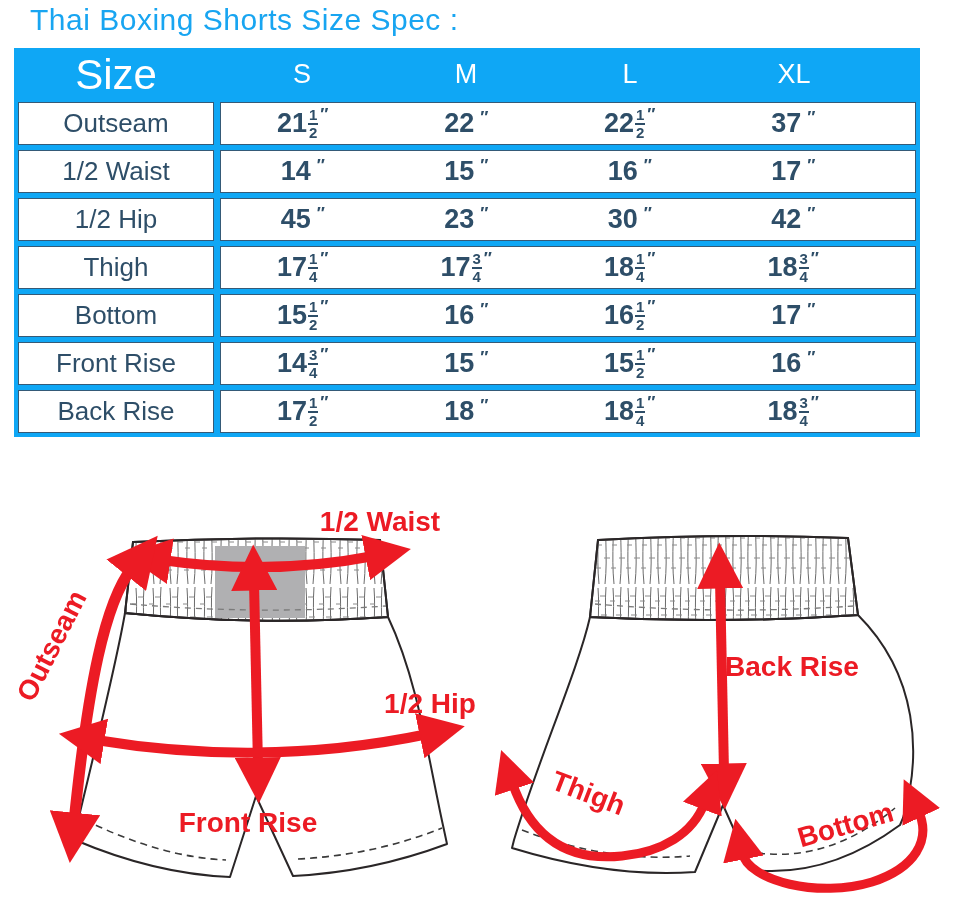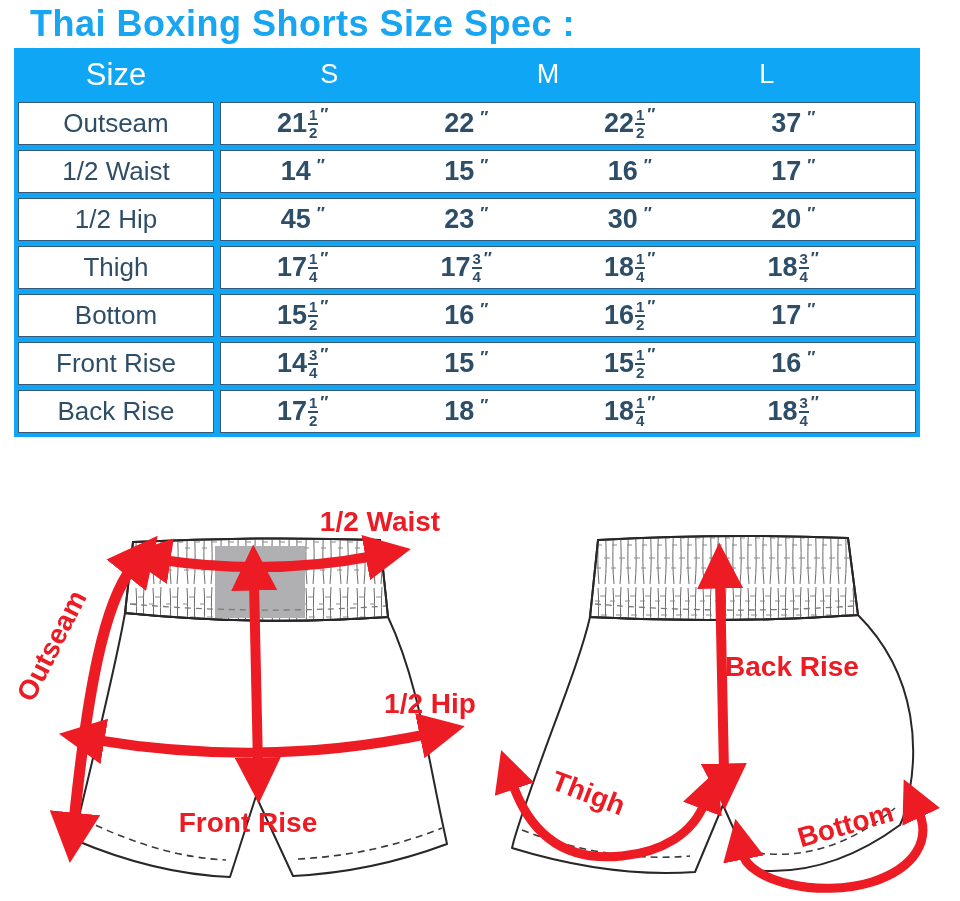--- a/index.html
+++ b/index.html
@@ -1,28 +1,28 @@
 <!DOCTYPE html>
 <html><head>
 <meta charset="utf-8">
 <style>
   html,body{margin:0;padding:0;width:960px;height:901px;background:#ffffff;overflow:hidden;
             font-family:"Liberation Sans", sans-serif;}
   .page{position:relative;width:960px;height:901px;}
 
   
-  .title{position:absolute;left:30px;top:3px;font-size:36px;font-weight:700;color:#18a5f1;
+  .title{position:absolute;left:30px;top:3px;font-size:30px;font-weight:400;color:#18a5f1;
          letter-spacing:0.5px;white-space:nowrap;}
 
   
   .size-table{position:absolute;left:14px;top:48px;width:906px;box-sizing:border-box;
               background:#0fa7f5;padding:4px;display:flex;flex-direction:column;gap:5px;}
   .trow,.thead{display:flex;gap:6px;}
   .thead{height:45px;align-items:center;}
-  .hlabel{width:196px;text-align:center;color:#ffffff;font-size:31px;font-weight:500;}
+  .hlabel{width:196px;text-align:center;color:#ffffff;font-size:42px;font-weight:500;}
   .hvals{flex:1;display:flex;padding-right:40px;}
   .hcol{flex:1;text-align:center;color:#ffffff;font-size:27px;font-weight:500;}
   .cell{background:#ffffff;border:1.5px solid #355a77;box-sizing:border-box;height:43px;
         display:flex;align-items:center;}
   .label-cell{width:196px;justify-content:center;}
   .values-cell{flex:1;padding-right:40px;}
   .rlabel{font-size:26px;color:#2e4e68;}
   .vcol{flex:1;display:flex;justify-content:center;}
   .val{display:inline-flex;align-items:center;color:#2e4e68;font-weight:700;font-size:27px;line-height:1;}
   .frac{display:inline-flex;flex-direction:column;align-items:center;font-size:15px;line-height:1.02;
@@ -48,20 +48,21 @@
 
   <div class="title">Thai Boxing Shorts Size Spec :</div>
 
   <div class="size-table">
     <div class="thead">
       <div class="hlabel">Size</div>
       <div class="hvals">
         <div class="hcol">S</div>
         <div class="hcol">M</div>
         <div class="hcol">L</div>
+        <div class="hcol">XL</div>
       </div>
     </div>
 
     <div class="trow">
       <div class="cell label-cell">
         <span class="rlabel">Outseam</span>
       </div>
       <div class="cell values-cell">
           <span class="vcol">
             <span class="val">
@@ -148,21 +149,21 @@
             </span>
           </span>
           <span class="vcol">
             <span class="val">
               <span>30</span>
               <span class="inch solo">″</span>
             </span>
           </span>
           <span class="vcol">
             <span class="val">
-              <span>20</span>
+              <span>42</span>
               <span class="inch solo">″</span>
             </span>
           </span>
         </div>
     </div>
 
     <div class="trow">
       <div class="cell label-cell">
         <span class="rlabel">Thigh</span>
       </div>

